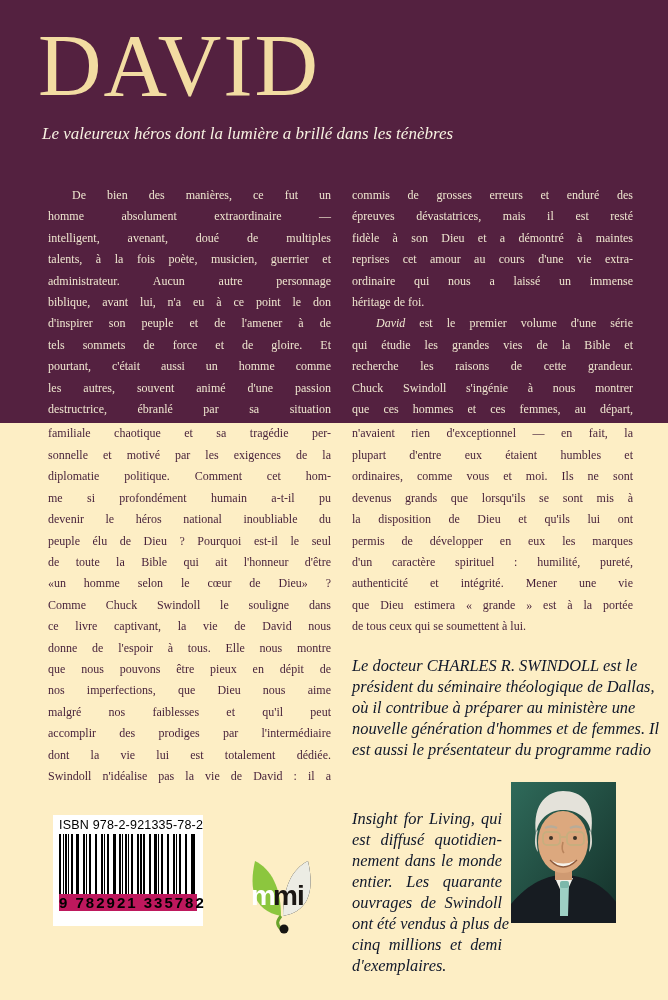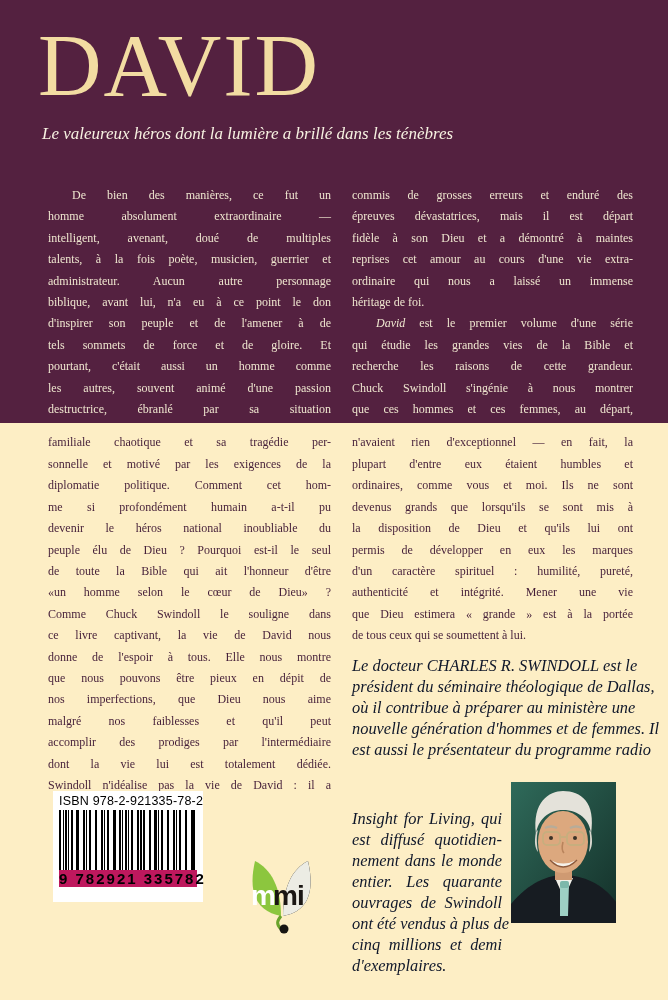--- a/index.html
+++ b/index.html
@@ -14,33 +14,33 @@
     font-size:88px;line-height:1;color:#f2dca2;letter-spacing:2px;font-weight:400;
   }
   #subtitle{
     position:absolute;left:42px;top:124px;width:580px;
     font-style:italic;font-size:17px;color:#f7f1e1;
   }
   .col{position:absolute;top:185px;width:283px;font-size:12px;line-height:21.4px;}
   #col-left{left:48px;}
   #col-right{left:352px;width:281px;}
   .light-part{color:#efe6cf;}
-  .dark-part{color:#441e38;margin-top:12px;}
+  .dark-part{color:#441e38;margin-top:3px;}
   .ln{text-align:justify;text-align-last:justify;white-space:nowrap;}
   .ln.nj{text-align-last:left;}
   .ln.ind{text-indent:24px;}
   .ln em{font-style:italic;}
   #bio{
     position:absolute;left:352px;top:655px;width:281px;
     font-style:italic;font-size:16.4px;line-height:21px;color:#0f172a;
   }
   #bio-narrow{width:150px;margin-top:48px;}
   #photo{position:absolute;left:511px;top:782px;width:105px;height:141px;}
   #barcode{
-    position:absolute;left:53px;top:791px;width:150px;height:111px;background:#ffffff;
+    position:absolute;left:53px;top:815px;width:150px;height:111px;background:#ffffff;
     box-sizing:border-box;padding:3px 6px 0 6px;
     font-family:"Liberation Sans","DejaVu Sans",sans-serif;color:#000;
   }
   #isbn-label{font-size:12.5px;text-align:center;letter-spacing:0.2px;white-space:nowrap;}
   #bars{
     height:66px;margin-top:2px;background-color:#fff;
     background-image:
       repeating-linear-gradient(90deg,#000 0 2px,transparent 2px 6px),
       repeating-linear-gradient(90deg,#000 0 1px,transparent 1px 9px),
       repeating-linear-gradient(90deg,transparent 0 4px,#000 4px 5px,transparent 5px 13px);
@@ -92,21 +92,21 @@
         <div class="ln">malgré nos faiblesses et qu'il peut</div>
         <div class="ln">accomplir des prodiges par l'intermédiaire</div>
         <div class="ln">dont la vie lui est totalement dédiée.</div>
         <div class="ln">Swindoll n'idéalise pas la vie de David : il a</div>
       </div>
   </div>
 
   <div class="col" id="col-right">
     <div class="light-part">
         <div class="ln">commis de grosses erreurs et enduré des</div>
-        <div class="ln">épreuves dévastatrices, mais il est départ</div>
+        <div class="ln">épreuves dévastatrices, mais il est resté</div>
         <div class="ln">fidèle à son Dieu et a démontré à maintes</div>
         <div class="ln">reprises cet amour au cours d'une vie extra-</div>
         <div class="ln">ordinaire qui nous a laissé un immense</div>
         <div class="ln nj">héritage de foi.</div>
         <div class="ln ind"><em>David</em> est le premier volume d'une série</div>
         <div class="ln">qui étudie les grandes vies de la Bible et</div>
         <div class="ln">recherche les raisons de cette grandeur.</div>
         <div class="ln">Chuck Swindoll s'ingénie à nous montrer</div>
         <div class="ln">que ces hommes et ces femmes, au départ,</div>
       </div>

